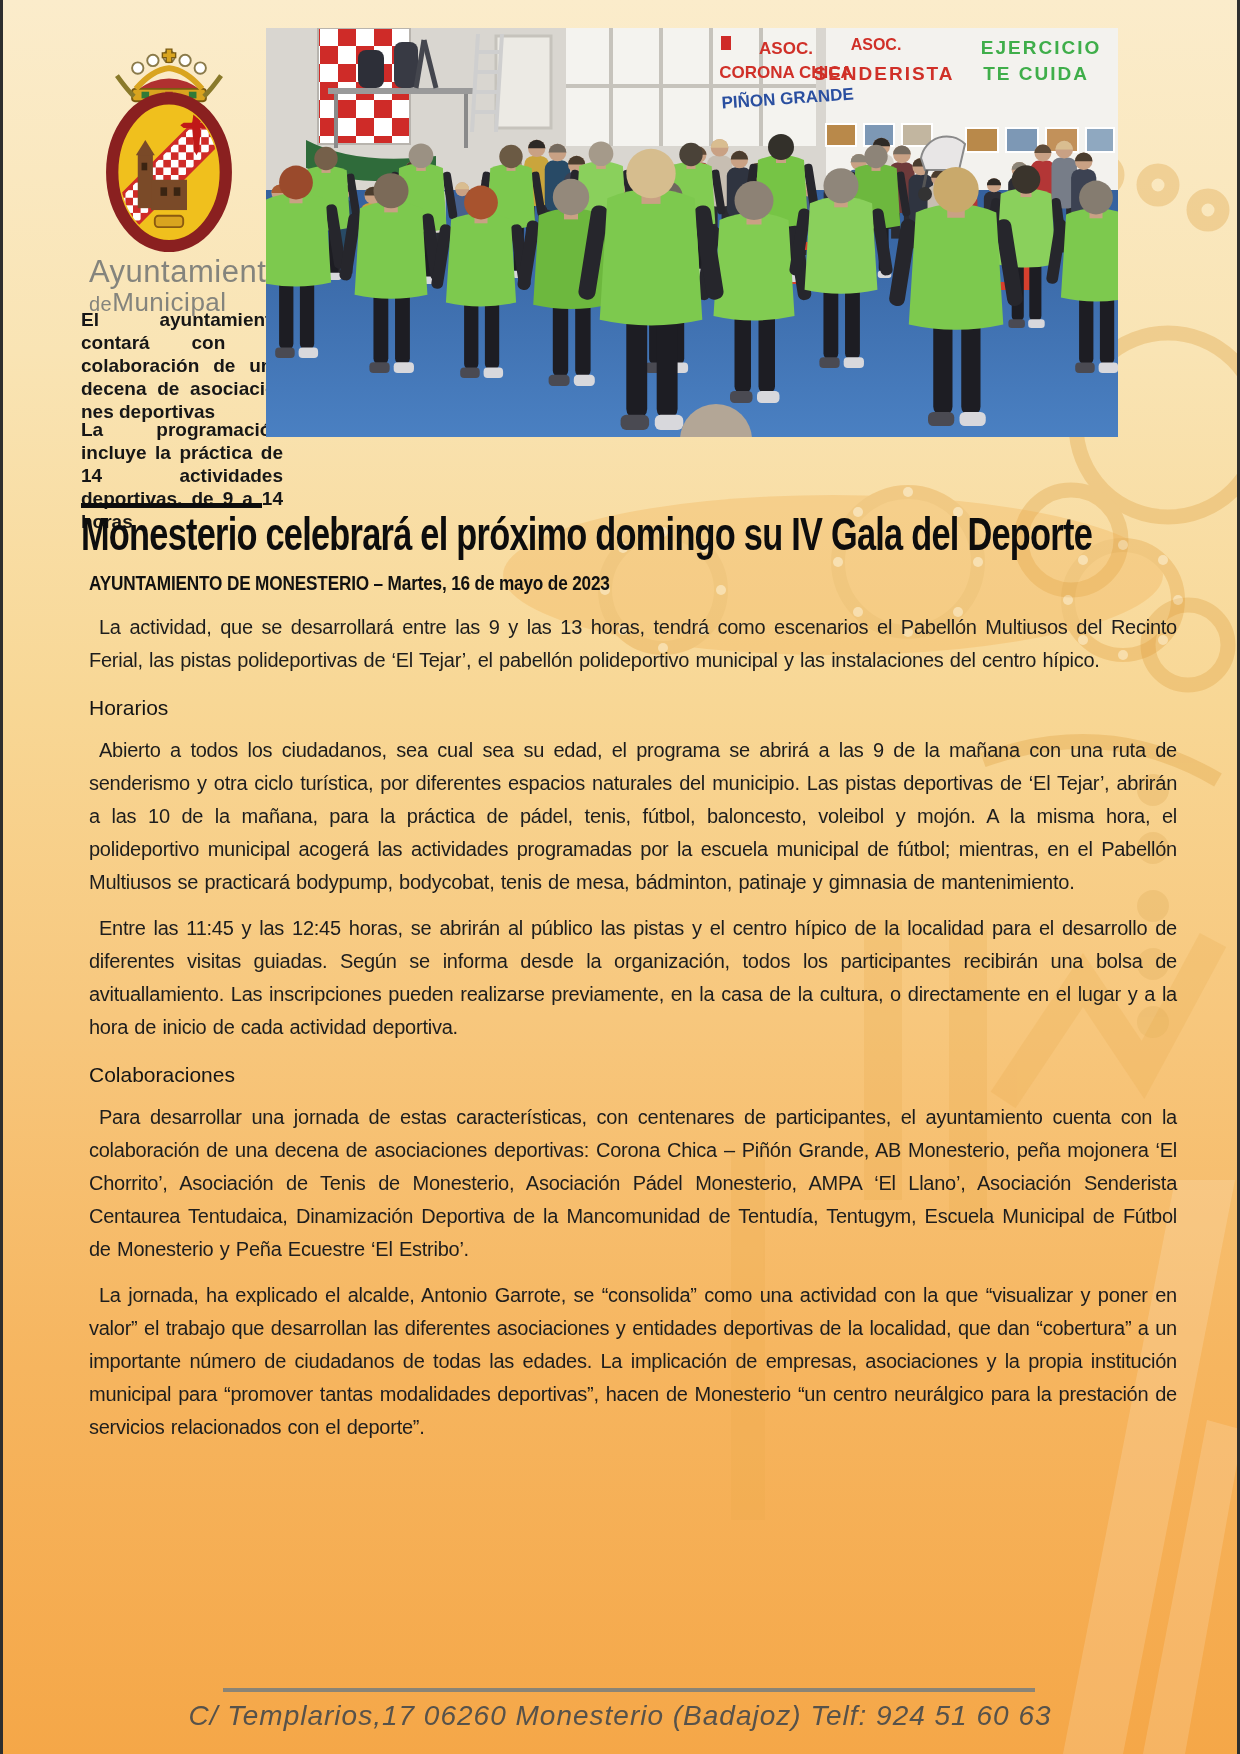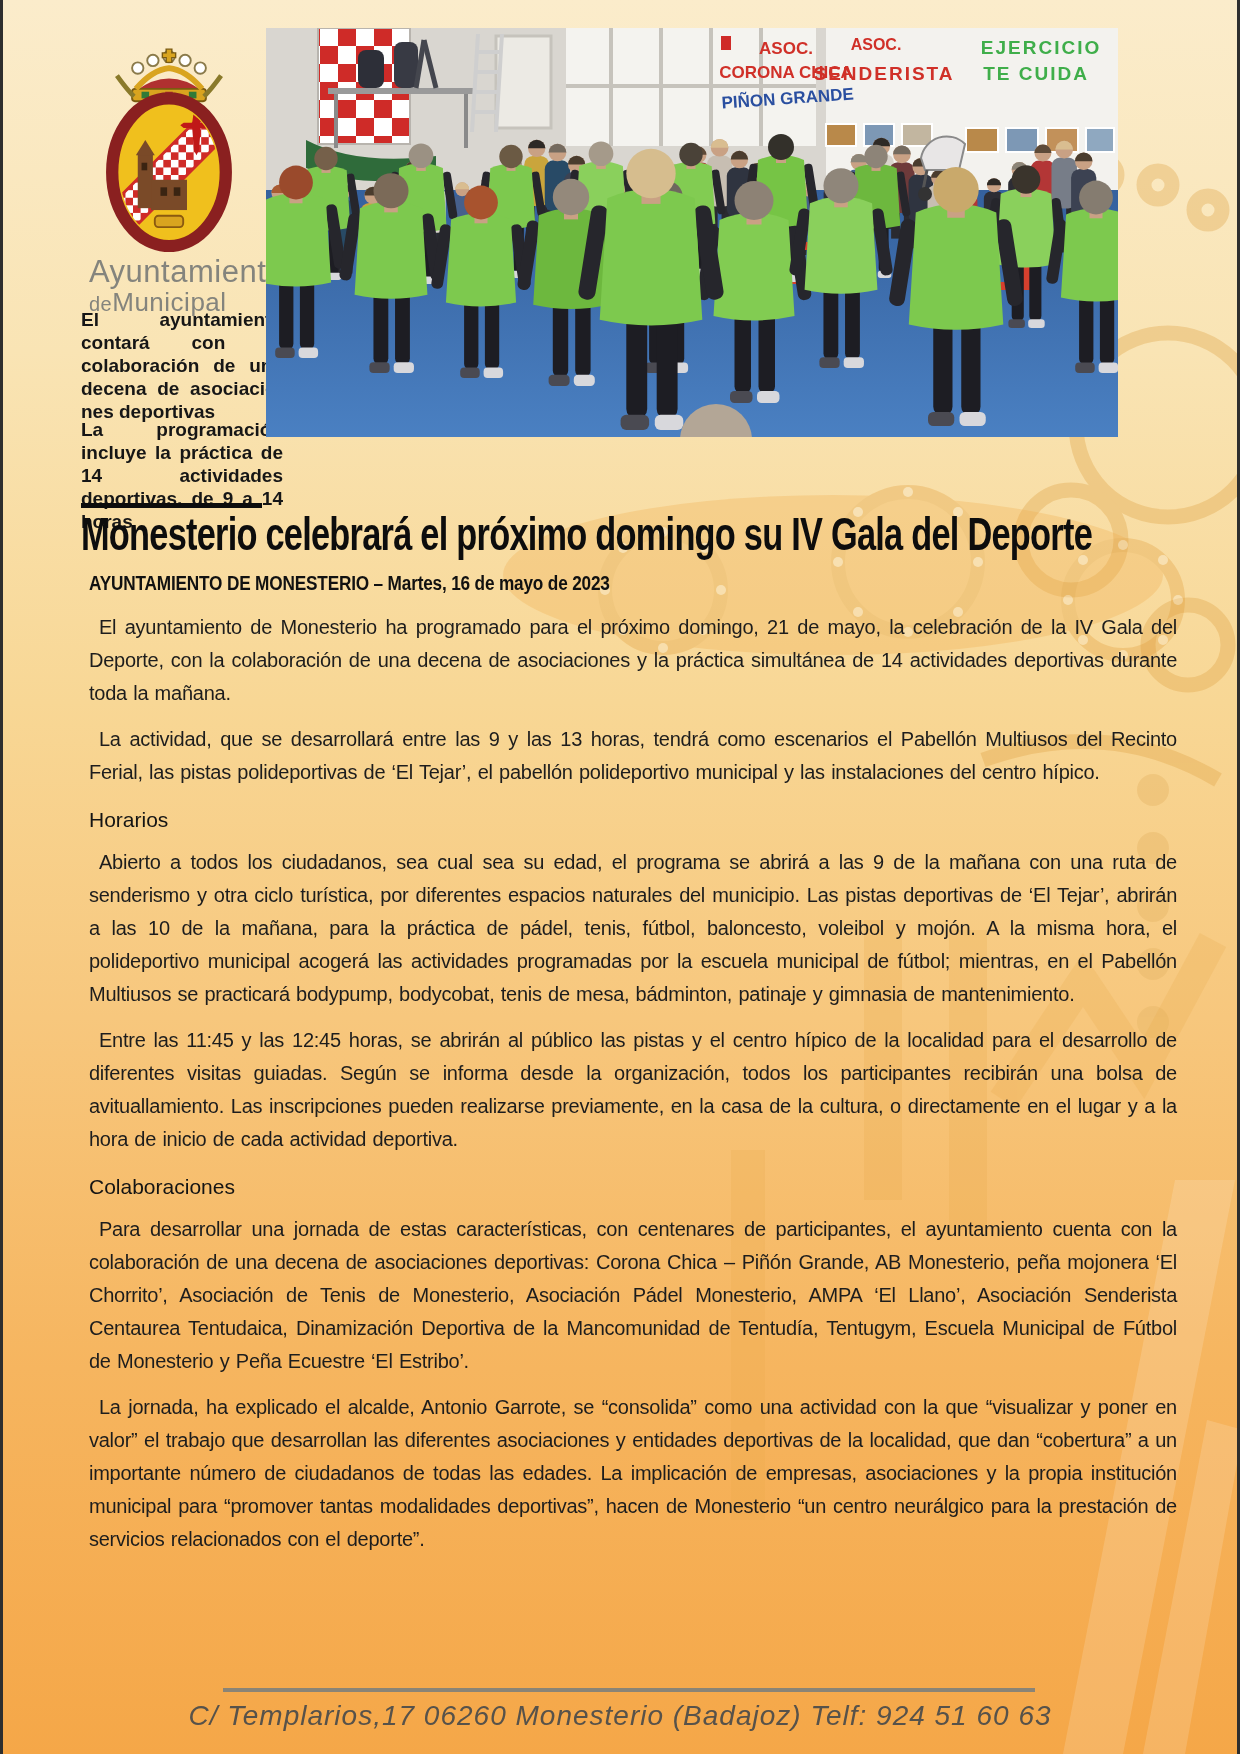--- a/index.html
+++ b/index.html
@@ -755,21 +755,20 @@
 
         <circle cx="450" cy="412" r="36" fill="#b3a696"></circle>
       </svg>
     </div>
 
     <div class="divider"></div>
     <div class="headline">Monesterio celebrará el próximo domingo su IV Gala del Deporte</div>
 
     <div class="article">
       <div class="byline">AYUNTAMIENTO DE MONESTERIO  –  Martes, 16 de mayo de 2023</div>
-      <p>El ayuntamiento de Monesterio ha programado para el próximo domingo, 21 de mayo, la celebración de la IV Gala del Deporte, con la colaboración de una decena de asociaciones y la práctica simultánea de 14 actividades deportivas durante toda la mañana.</p>
       <p>La actividad, que se desarrollará entre las 9 y las 13 horas, tendrá como escenarios el Pabellón Multiusos del Recinto Ferial, las pistas polideportivas de ‘El Tejar’, el pabellón polideportivo municipal y las instalaciones del centro hípico.</p>
       <h2>Horarios</h2>
       <p>Abierto a todos los ciudadanos, sea cual sea su edad, el programa se abrirá a las 9 de la mañana con una ruta de senderismo y otra ciclo turística, por diferentes espacios naturales del municipio. Las pistas deportivas de ‘El Tejar’, abrirán a las 10 de la mañana, para la práctica de pádel, tenis, fútbol, baloncesto, voleibol y mojón.  A la misma hora, el polideportivo municipal acogerá las actividades programadas por la escuela municipal de fútbol; mientras, en el Pabellón Multiusos se practicará bodypump, bodycobat, tenis de mesa, bádminton, patinaje y gimnasia de mantenimiento.</p>
       <p>Entre las 11:45 y las 12:45 horas, se abrirán al público las pistas y el centro hípico de la localidad para el desarrollo de diferentes visitas guiadas. Según se informa desde la organización, todos los participantes recibirán una bolsa de avituallamiento. Las inscripciones pueden realizarse previamente, en la casa de la cultura, o directamente en el lugar y a la hora de inicio de cada actividad deportiva.</p>
       <h2>Colaboraciones</h2>
       <p>Para desarrollar una jornada de estas características, con centenares de participantes, el ayuntamiento cuenta con la colaboración de una decena de asociaciones deportivas: Corona Chica – Piñón Grande, AB Monesterio, peña mojonera ‘El Chorrito’, Asociación de Tenis de Monesterio, Asociación Pádel Monesterio, AMPA ‘El Llano’, Asociación Senderista Centaurea Tentudaica, Dinamización Deportiva de la Mancomunidad de Tentudía, Tentugym, Escuela Municipal de Fútbol de Monesterio y Peña Ecuestre ‘El Estribo’.</p>
       <p>La jornada, ha explicado el alcalde, Antonio Garrote, se “consolida” como una actividad con la que “visualizar y poner en valor” el trabajo que desarrollan las diferentes asociaciones y entidades deportivas de la localidad, que dan “cobertura” a un importante número de ciudadanos de todas las edades. La implicación de empresas, asociaciones y la propia institución municipal para “promover tantas modalidades deportivas”, hacen de Monesterio “un centro neurálgico para la prestación de servicios relacionados con el deporte”.</p>
     </div>
 
     <div class="footer-line"></div>

